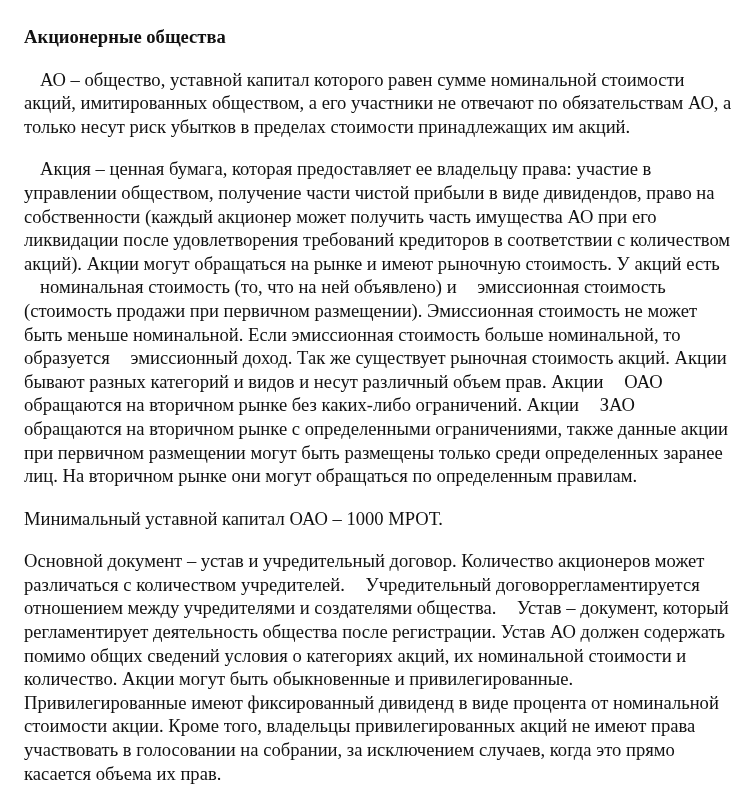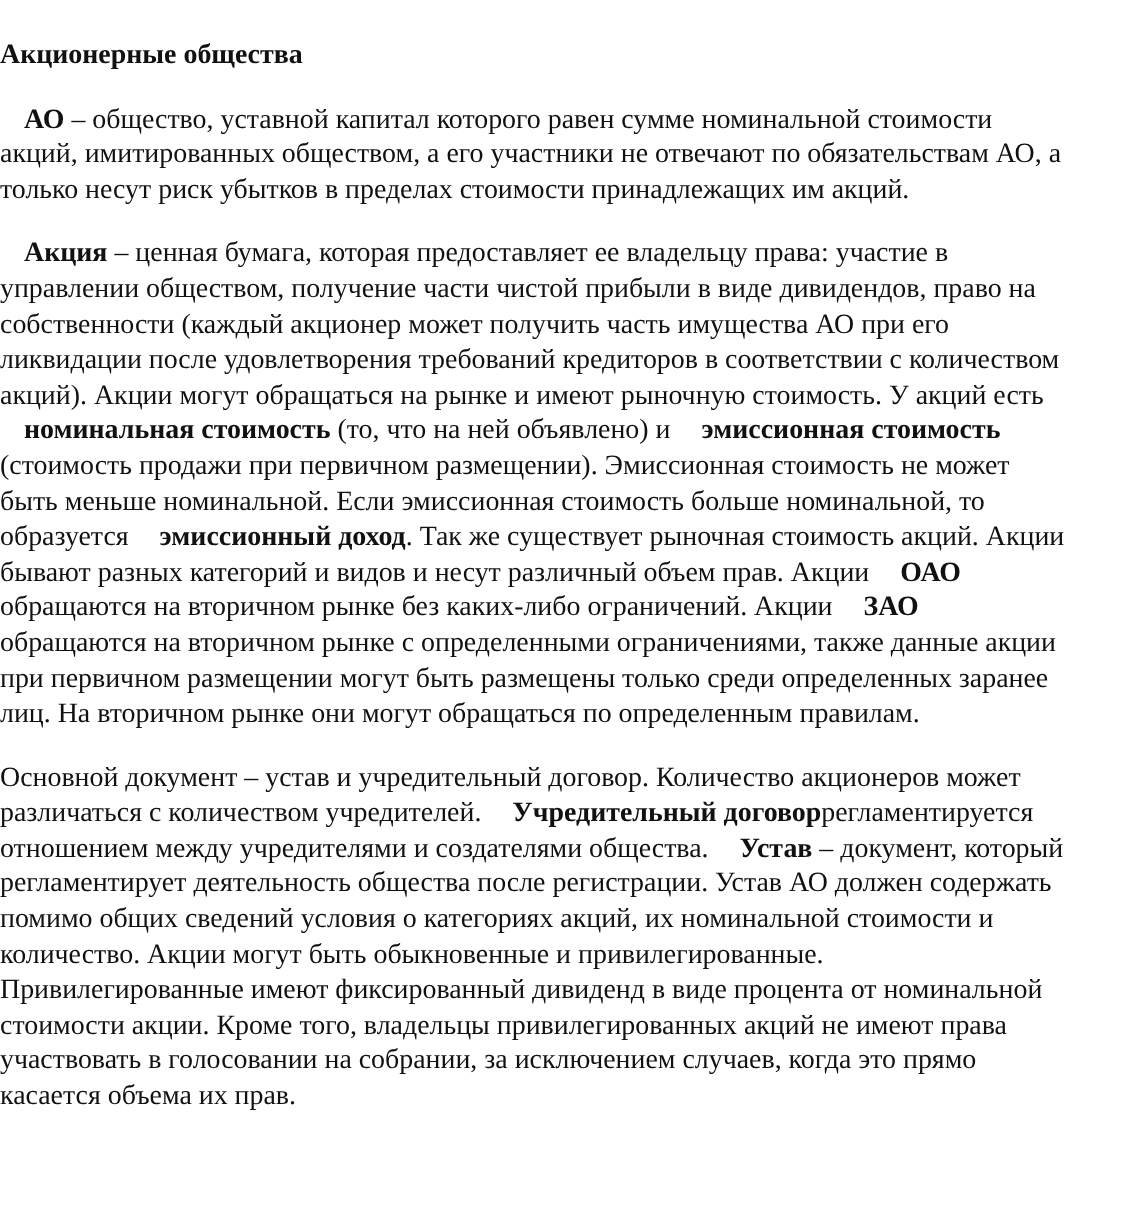--- a/index.html
+++ b/index.html
@@ -3,38 +3,41 @@
 <meta charset="utf-8">
 <style>
   html, body { margin: 0; padding: 0; background: #ffffff; }
   body {
     width: 750px; height: 807px; overflow: hidden;
     font-family: "Liberation Serif", "DejaVu Serif", serif;
     color: #111111;
     font-size: 18.6px;
     line-height: 23.6px;
   }
-  .doc { position: relative; padding: 25px 0 0 0; width: 712px; }
+  .doc { position: relative; padding: 25px 0 0 0; width: 712px; margin-left: 24px; }
   .title { font-weight: bold; margin: 0 0 19px 0; }
   p { margin: 0 0 19px 0; }
-  b { font-weight: bold; padding-left: 16px; }
+  b { font-weight: normal; padding-left: 16px; }
   .p-akciya { margin-top: 2px; }
 </style>
 </head>
 <body>
 
 <div class="doc">
   <div class="title">Акционерные общества</div>
 
   <p>
     <b>АО</b><span> – общество, уставной капитал которого равен сумме номинальной стоимости акций, имитированных обществом, а его участники не отвечают по обязательствам АО, а только несут риск убытков в пределах стоимости принадлежащих им акций.</span>
   </p>
 
   <p class="p-akciya">
     <b>Акция</b><span> – ценная бумага, которая предоставляет ее владельцу права: участие в управлении обществом, получение части чистой прибыли в виде дивидендов, право на собственности (каждый акционер может получить часть имущества АО при его ликвидации после удовлетворения требований кредиторов в соответствии с количеством акций). Акции могут обращаться на рынке и имеют рыночную стоимость. У акций есть </span><b>номинальная стоимость</b><span> (то, что на ней объявлено) и </span><b>эмиссионная стоимость</b><span> (стоимость продажи при первичном размещении). Эмиссионная стоимость не может быть меньше номинальной. Если эмиссионная стоимость больше номинальной, то образуется </span><b>эмиссионный доход</b><span>. Так же существует рыночная стоимость акций. Акции бывают разных категорий и видов и несут различный объем прав. Акции </span><b>ОАО</b><span> обращаются на вторичном рынке без каких-либо ограничений. Акции </span><b>ЗАО</b><span> обращаются на вторичном рынке с определенными ограничениями, также данные акции при первичном размещении могут быть размещены только среди определенных заранее лиц. На вторичном рынке они могут обращаться по определенным правилам.</span>
   </p>
 
 
+  <p>
+    <span>Минимальный уставной капитал ОАО – 1000 МРОТ.</span>
+  </p>
 
   <p>
     <span>Основной документ – устав и учредительный договор. Количество акционеров может различаться с количеством учредителей. </span><b>Учредительный договор</b><span>регламентируется отношением между учредителями и создателями общества. </span><b>Устав</b><span> – документ, который регламентирует деятельность общества после регистрации. Устав АО должен содержать помимо общих сведений условия о категориях акций, их номинальной стоимости и количество. Акции могут быть обыкновенные и привилегированные. Привилегированные имеют фиксированный дивиденд в виде процента от номинальной стоимости акции. Кроме того, владельцы привилегированных акций не имеют права участвовать в голосовании на собрании, за исключением случаев, когда это прямо касается объема их прав.</span>
   </p>
 </div>
 
 </body></html>

